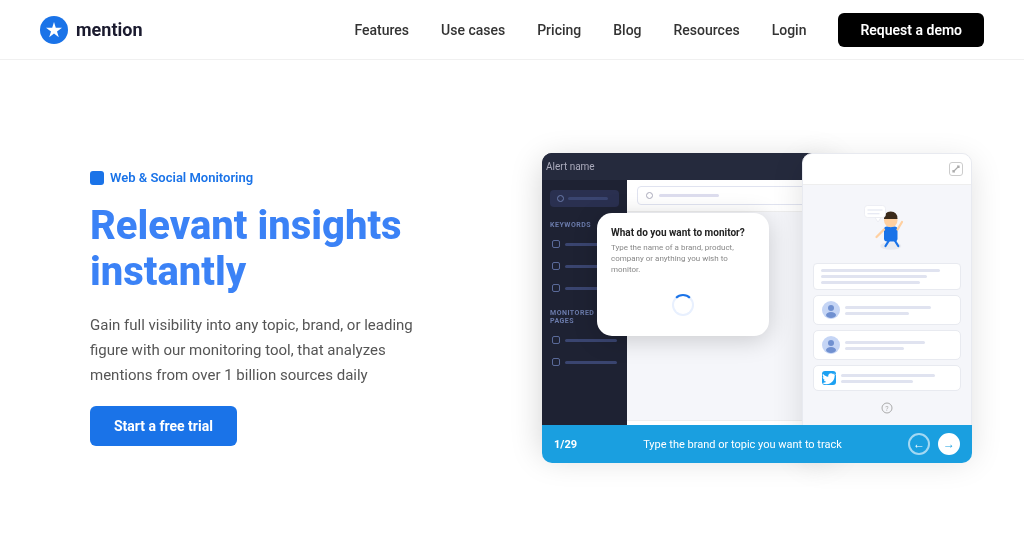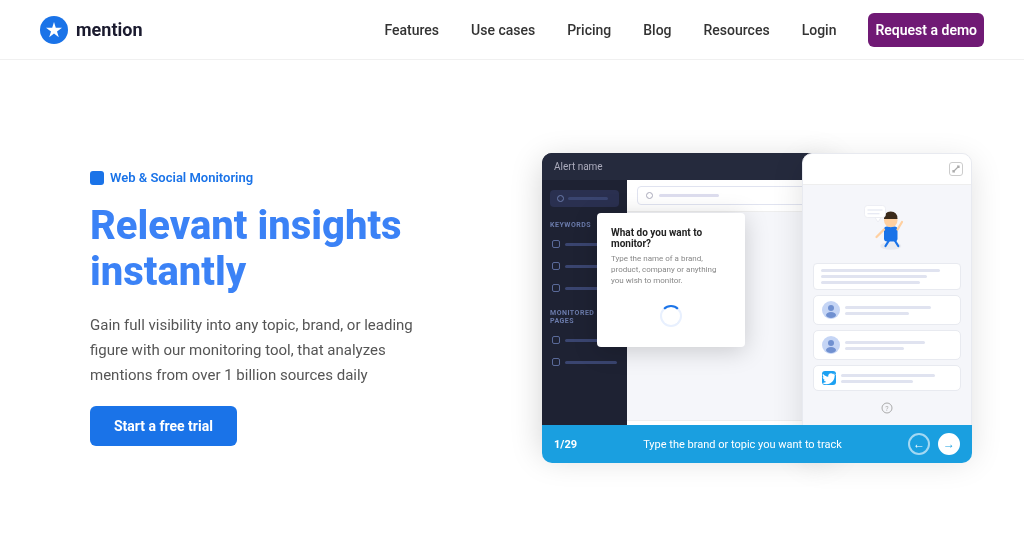--- a/index.html
+++ b/index.html
@@ -40,25 +40,25 @@
       align-items: center;
       gap: 32px;
     }
     nav a {
       text-decoration: none;
       color: #333;
       font-size: 14px;
       font-weight: 500;
     }
     .btn-demo {
-      background: #701a75;
+      background: #000000;
       color: #fff !important;
       border: none;
       border-radius: 6px;
-      padding: 9px 7px;
+      padding: 9px 22px;
       font-size: 14px;
       font-weight: 600;
       cursor: pointer;
       text-decoration: none;
     }
 
     
     main {
       display: flex;
       align-items: center;
@@ -138,21 +138,21 @@
       width: 290px;
       height: 295px;
       background: #1e2233;
       border-radius: 10px;
       overflow: hidden;
       box-shadow: 0 8px 32px rgba(0,0,0,0.18);
     }
 
     .app-window-header {
       background: #252a3d;
-      padding: 8px 12px;
+      padding: 8px 4px;
       display: flex;
       align-items: center;
       justify-content: space-between;
     }
     .app-window-title {
       color: #aab;
       font-size: 10px;
     }
     .window-close {
       color: #888;
@@ -301,23 +301,23 @@
       width: 35px;
       background: #1a73e8;
       border-radius: 3px;
     }
 
     
     .onboarding-modal {
       position: absolute;
       left: 55px;
       top: 60px;
-      width: 148px;
-      background: #fff;
-      border-radius: 4px;
+      width: 172px;
+      background: #fff;
+      border-radius: 15px;
       box-shadow: 0 4px 24px rgba(0,0,0,0.18);
       padding: 14px;
       z-index: 10;
     }
     .modal-title {
       font-size: 10px;
       font-weight: 700;
       color: #222;
       margin-bottom: 4px;
     }

